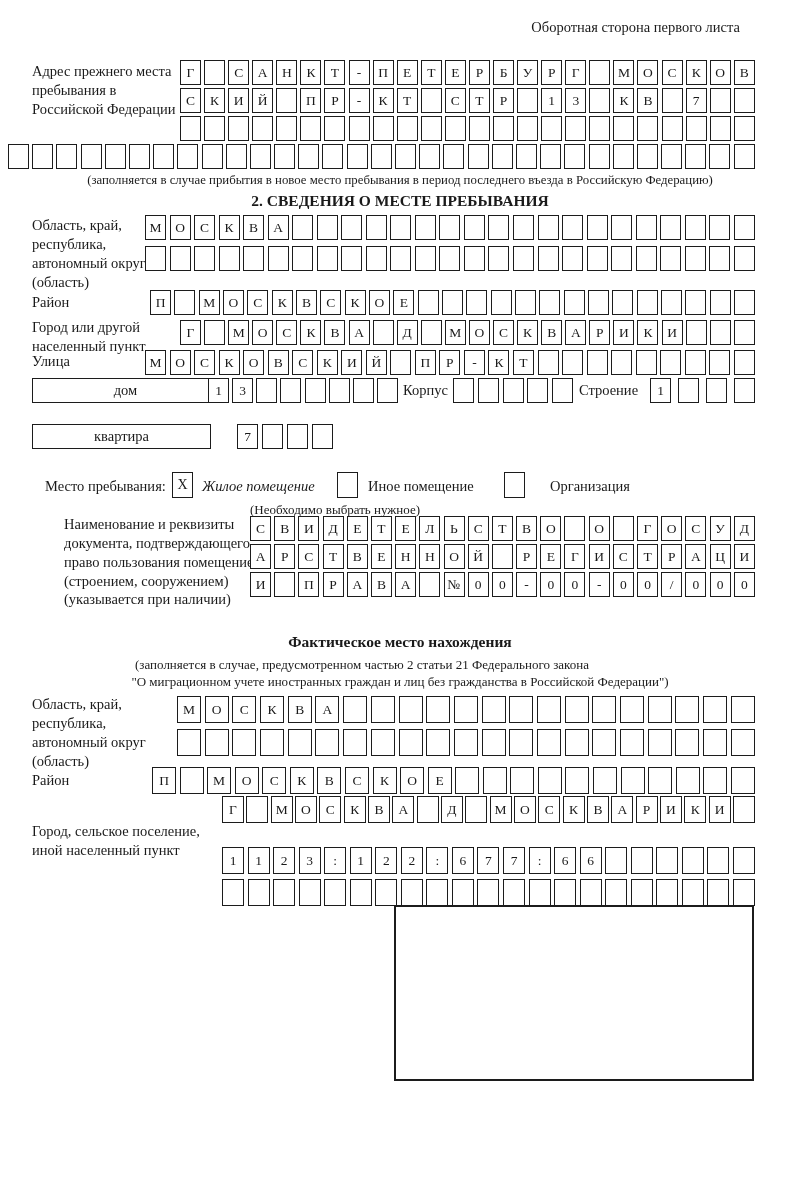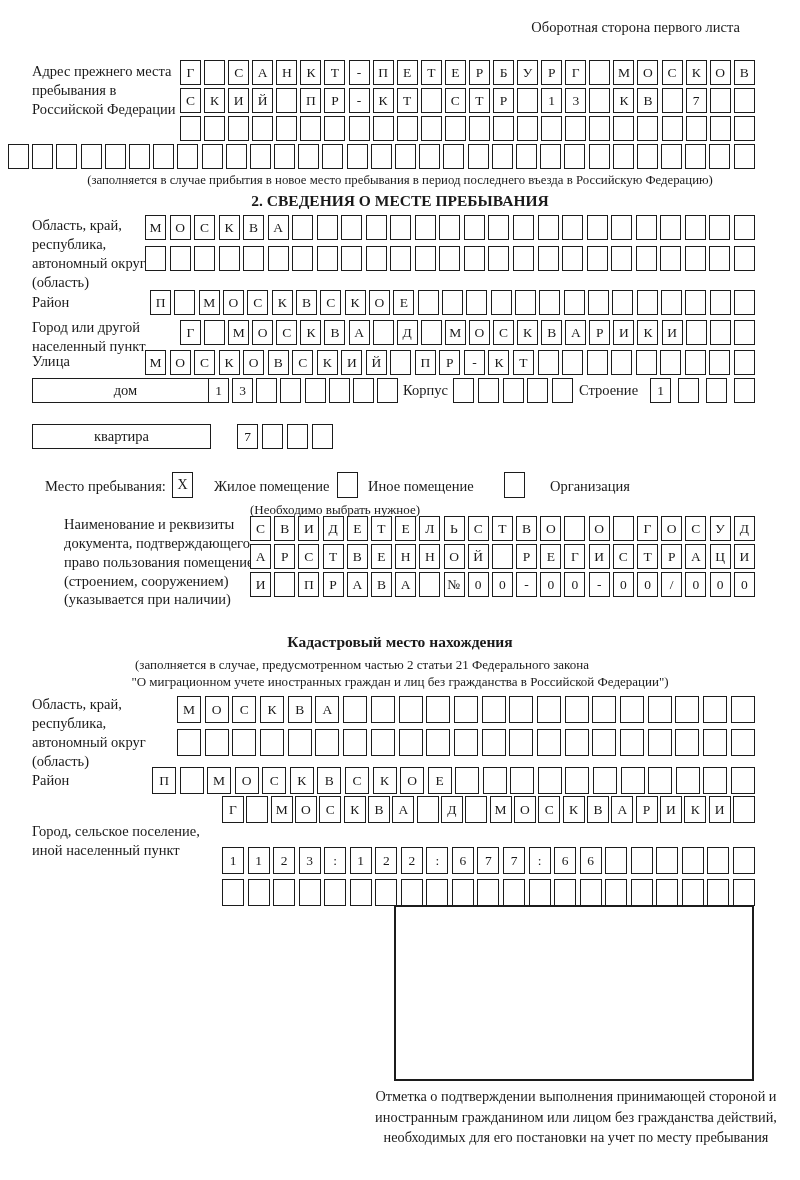--- a/index.html
+++ b/index.html
@@ -332,21 +332,21 @@
   <div class="abs widebox" style="top:424px; left:32px; width:179px;">квартира</div>
   <div class="abs cellrow" style="top:424px; left:237px; width:96px;">
       <span class="cell">7</span>
       <span class="cell"></span>
       <span class="cell"></span>
       <span class="cell"></span>
     </div>
 
   <div class="abs lbl" style="top:477px; left:32px;margin-left:13px;">Место пребывания:</div>
   <span class="abs chk" style="top:472px; left:172px;">X</span>
-  <div class="abs lbl" style="top:477px; left:214px;">Жилое помещение</div>
+  <div class="abs lbl" style="top:477px; left:202px;font-style:italic;">Жилое помещение</div>
   <span class="abs chk" style="top:472px; left:337px;"></span>
   <div class="abs lbl" style="top:477px; left:368px;">Иное помещение</div>
   <span class="abs chk" style="top:472px; left:504px;"></span>
   <div class="abs lbl" style="top:477px; left:550px;">Организация</div>
   <div class="abs cap center" style="top:502px; left:170px; width:330px;">(Необходимо выбрать нужное)</div>
 
   <div class="abs lbl" style="top:515px; left:28px; width:215px;margin-left:36px;">Наименование и реквизиты документа, подтверждающего право пользования помещением (строением, сооружением) (указывается при наличии)</div>
   <div class="abs cellrow" style="top:516px; left:250px; width:505px;">
       <span class="cell">С</span>
       <span class="cell">В</span>
@@ -410,21 +410,21 @@
       <span class="cell">0</span>
       <span class="cell">-</span>
       <span class="cell">0</span>
       <span class="cell">0</span>
       <span class="cell">/</span>
       <span class="cell">0</span>
       <span class="cell">0</span>
       <span class="cell">0</span>
     </div>
 
-  <div class="abs title" style="top:633px; left:0;">Кадастровый место нахождения</div>
+  <div class="abs title" style="top:633px; left:0;">Фактическое место нахождения</div>
   <div class="abs cap center" style="top:657px; left:0; width:724px;">(заполняется в случае, предусмотренном частью 2 статьи 21 Федерального закона</div>
   <div class="abs cap center" style="top:674px; left:0; width:800px;">"О миграционном учете иностранных граждан и лиц без гражданства в Российской Федерации")</div>
 
   <div class="abs lbl" style="top:695px; left:32px; width:140px;">Область, край, республика, автономный округ (область)</div>
   <div class="abs cellrow w24" style="top:696px; left:177px; width:578px;">
       <span class="cell">М</span>
       <span class="cell">О</span>
       <span class="cell">С</span>
       <span class="cell">К</span>
       <span class="cell">В</span>
@@ -562,15 +562,14 @@
       <span class="cell"></span>
       <span class="cell"></span>
       <span class="cell"></span>
       <span class="cell"></span>
       <span class="cell"></span>
       <span class="cell"></span>
       <span class="cell"></span>
     </div>
 
   <div class="abs stamp" style="top:905px; left:394px; width:360px; height:176px;"></div>
-  <div class="abs center" style="top:1086px; left:366px; width:420px; font-size:14.3px; line-height:1.45;">Отметка о подтверждении выполнения принимающей стороной и иностранным гражданином или лицом без гражданства действий, необходимых для его постановки на учет по месту пребывания</div>
 
 </div>
 
 </body></html>

